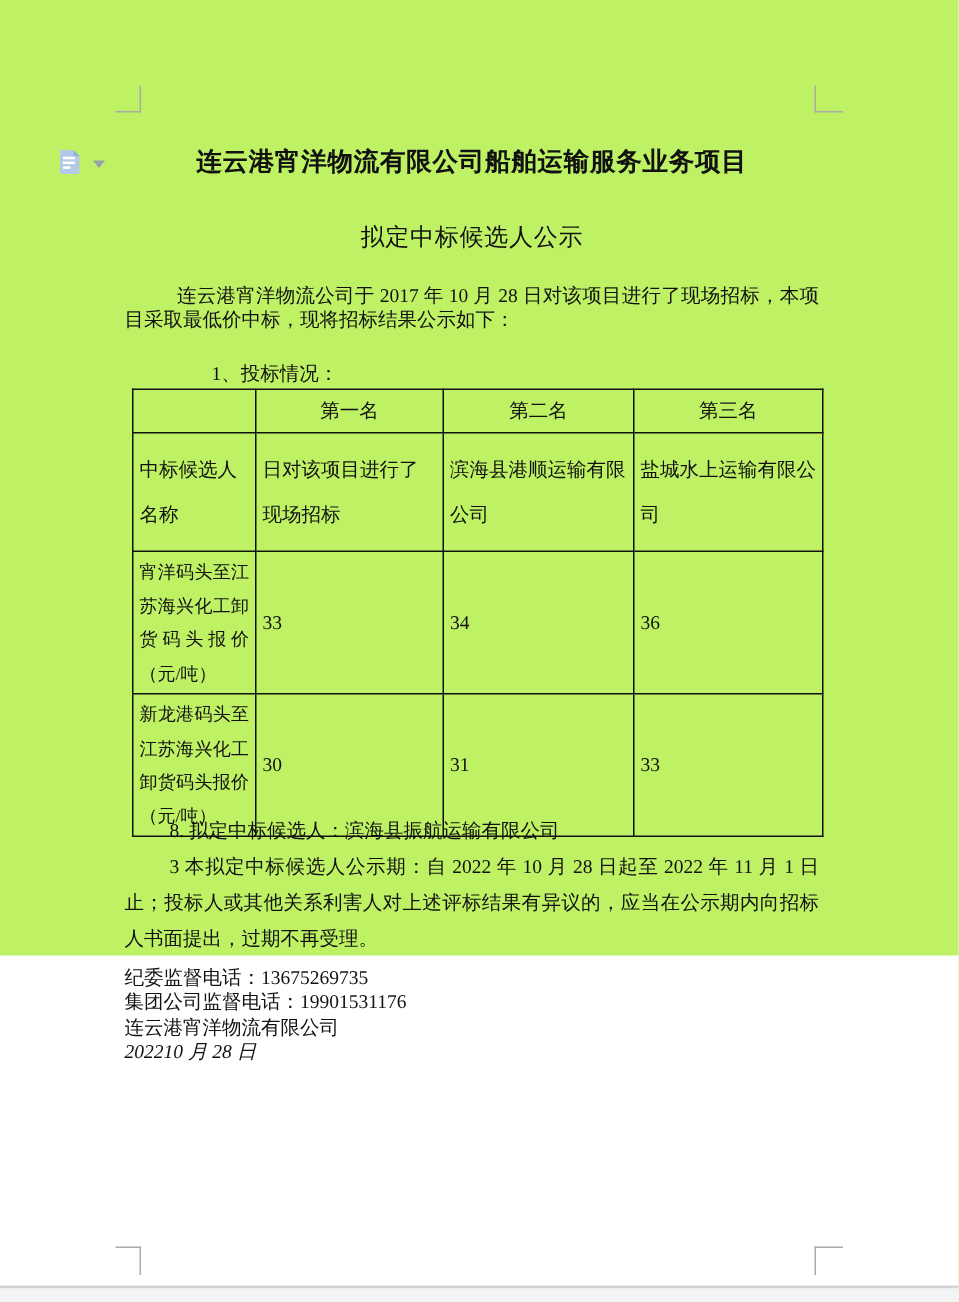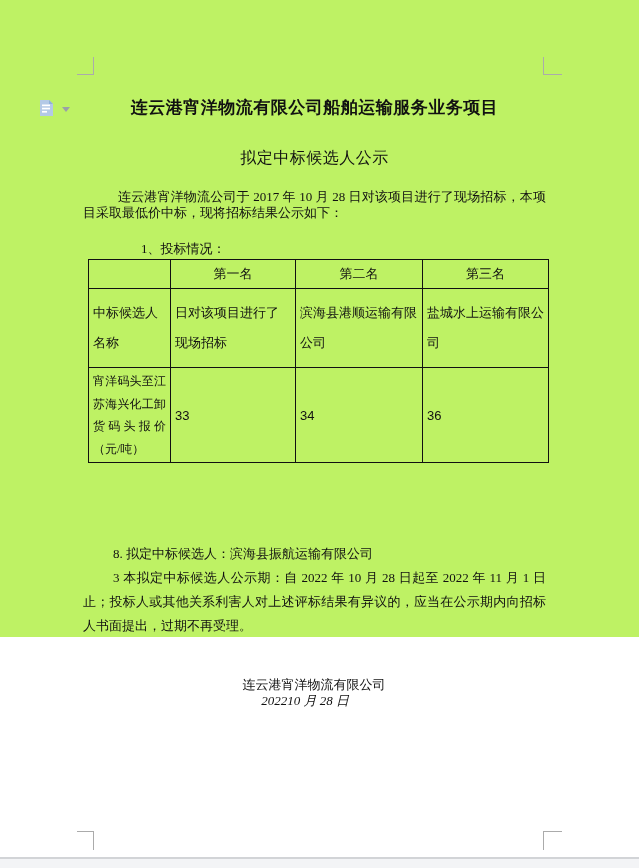--- a/index.html
+++ b/index.html
@@ -63,37 +63,37 @@
   table.bid tr:nth-child(2) { height: 79px; }
   table.bid tr:nth-child(3) { height: 88px; padding-left: 48px; }
   table.bid tr:nth-child(4) { height: 88px; }
   table.bid tr:nth-child(2) td { line-height: 30px; }
   td.route {
     text-align: justify; text-align-last: left;
     vertical-align: top;
     font-size: 12px; line-height: 22.5px;
     padding: 3px 5px;
   }
-  td.num { font-family: Liberation Sans, sans-serif; font-size: 13px; }
+  td.num { font-family: Liberation Serif, serif; font-size: 13px; }
 
   .sec2 {
     position: absolute; left: 83px; top: 545px; width: 463px;
     font-size: 13px; text-indent: 30px;
   }
   .sec3 {
     position: absolute; left: 83px; top: 566px; width: 463px;
     font-size: 13px; line-height: 24px; text-indent: 30px; text-align: justify;
   }
   .phones {
     position: absolute; left: 83px; top: 644px; width: 400px;
     font-size: 13px; line-height: 16px;
   }
   .sig {
     position: absolute; left: 83px; top: 677px; width: 462px;
-    font-size: 13px; line-height: 16px; text-align: center;
+    font-size: 13px; line-height: 16px; text-align: left;
   }
   .sig .date { padding-right: 18px; line-height: 15px; font-style: italic; }
 
   .page-bottom-edge { position: absolute; left: 0; top: 857px; width: 639px; height: 2px; background: #d2d4d7; }
   .below-page { position: absolute; left: 0; top: 859px; width: 639px; height: 9px; background: #f3f4f6; }
 </style>
 </head>
 <body>
 
 <div class="page">
@@ -142,27 +142,35 @@
         <td>日对该项目进行了现场招标</td>
         <td>滨海县港顺运输有限公司</td>
         <td>盐城水上运输有限公司</td>
       </tr>
       <tr>
         <td class="route">宵洋码头至江苏海兴化工卸货码头报价（元/吨）</td>
         <td class="num">33</td>
         <td class="num">34</td>
         <td class="num">36</td>
       </tr>
+      <tr>
+        <td class="route">新龙港码头至江苏海兴化工卸货码头报价（元/吨）</td>
+        <td class="num">30</td>
+        <td class="num">31</td>
+        <td class="num">33</td>
+      </tr>
     </tbody>
   </table>
 
   <p class="sec2">8. 拟定中标候选人：滨海县振航运输有限公司</p>
   <p class="sec3">3 本拟定中标候选人公示期：自 2022 年 10 月 28 日起至 2022 年 11 月 1 日止；投标人或其他关系利害人对上述评标结果有异议的，应当在公示期内向招标人书面提出，过期不再受理。</p>
 
   <div class="phones">
+    <div>纪委监督电话：13675269735</div>
+    <div>集团公司监督电话：19901531176</div>
   </div>
 
   <div class="sig">
     <div>连云港宵洋物流有限公司</div>
     <div class="date">202210 月 28 日</div>
   </div>
 
   <div class="page-bottom-edge"></div>
   <div class="below-page"></div>
 

